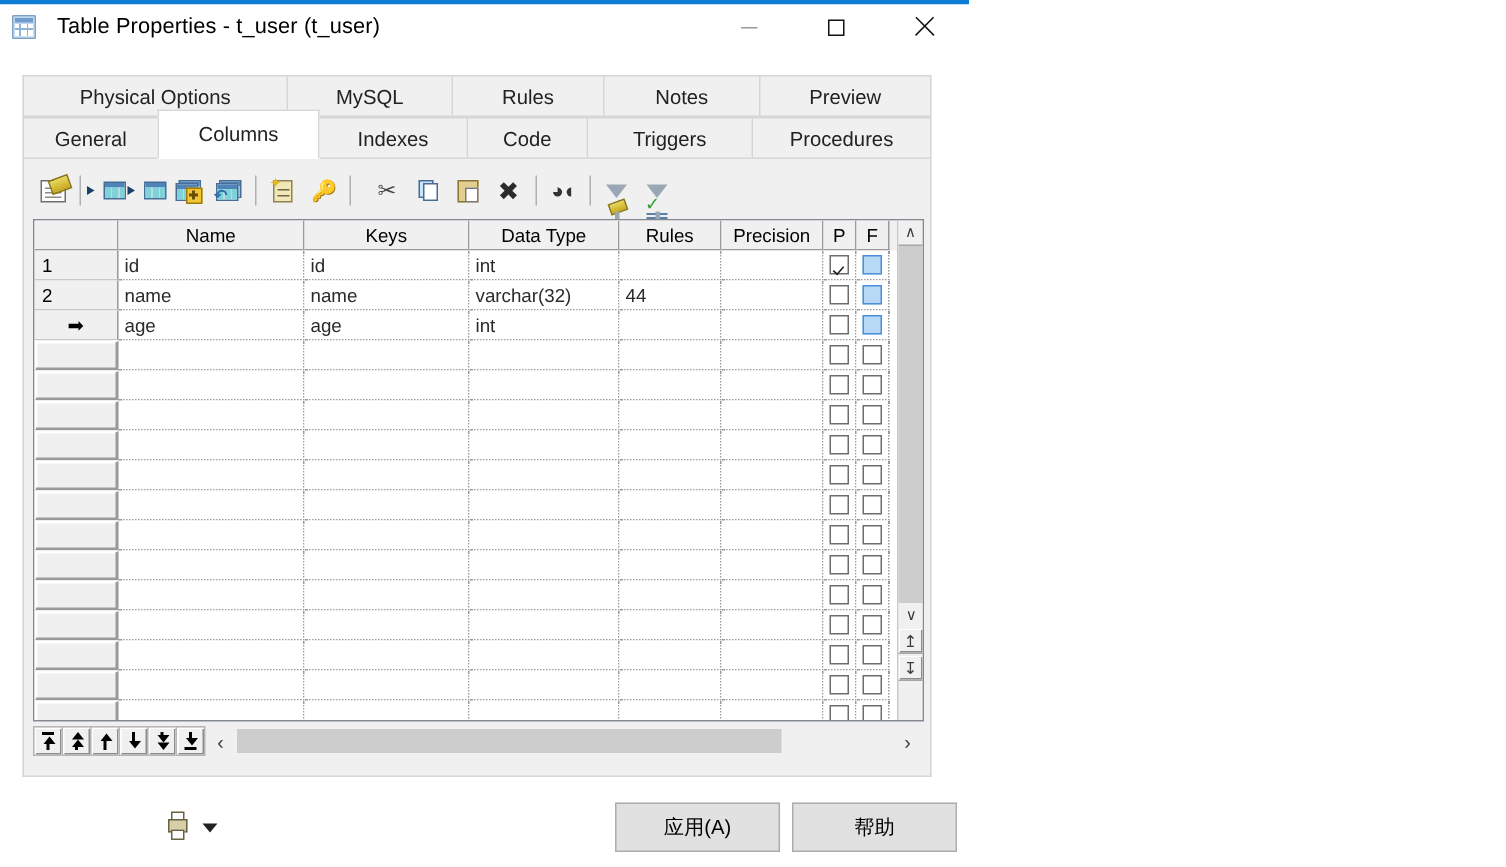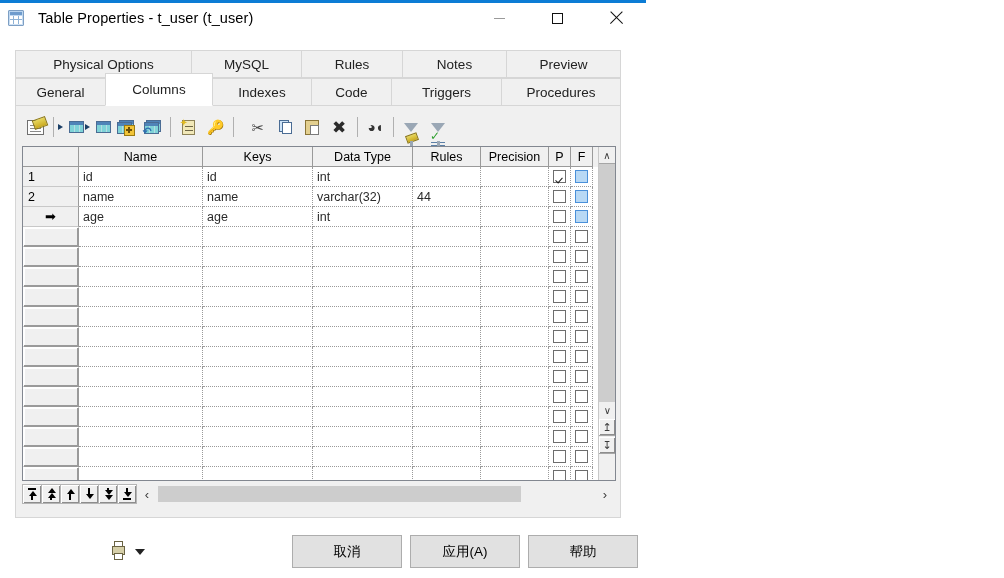--- a/index.html
+++ b/index.html
@@ -810,23 +810,20 @@
 
   </div>
 
   <div id="footer">
     <div id="printer">
       <span class="top"></span>
       <span class="body"></span>
       <span class="out"></span>
     </div>
     <div id="printer-caret"></div>
-    <div class="btn" id="btn-cancel">
-        <span>取消</span>
-      </div>
     <div class="btn" id="btn-apply">
         <span>应用(A)</span>
       </div>
     <div class="btn" id="btn-help">
         <span>帮助</span>
       </div>
   </div>
 
 </div>
 

